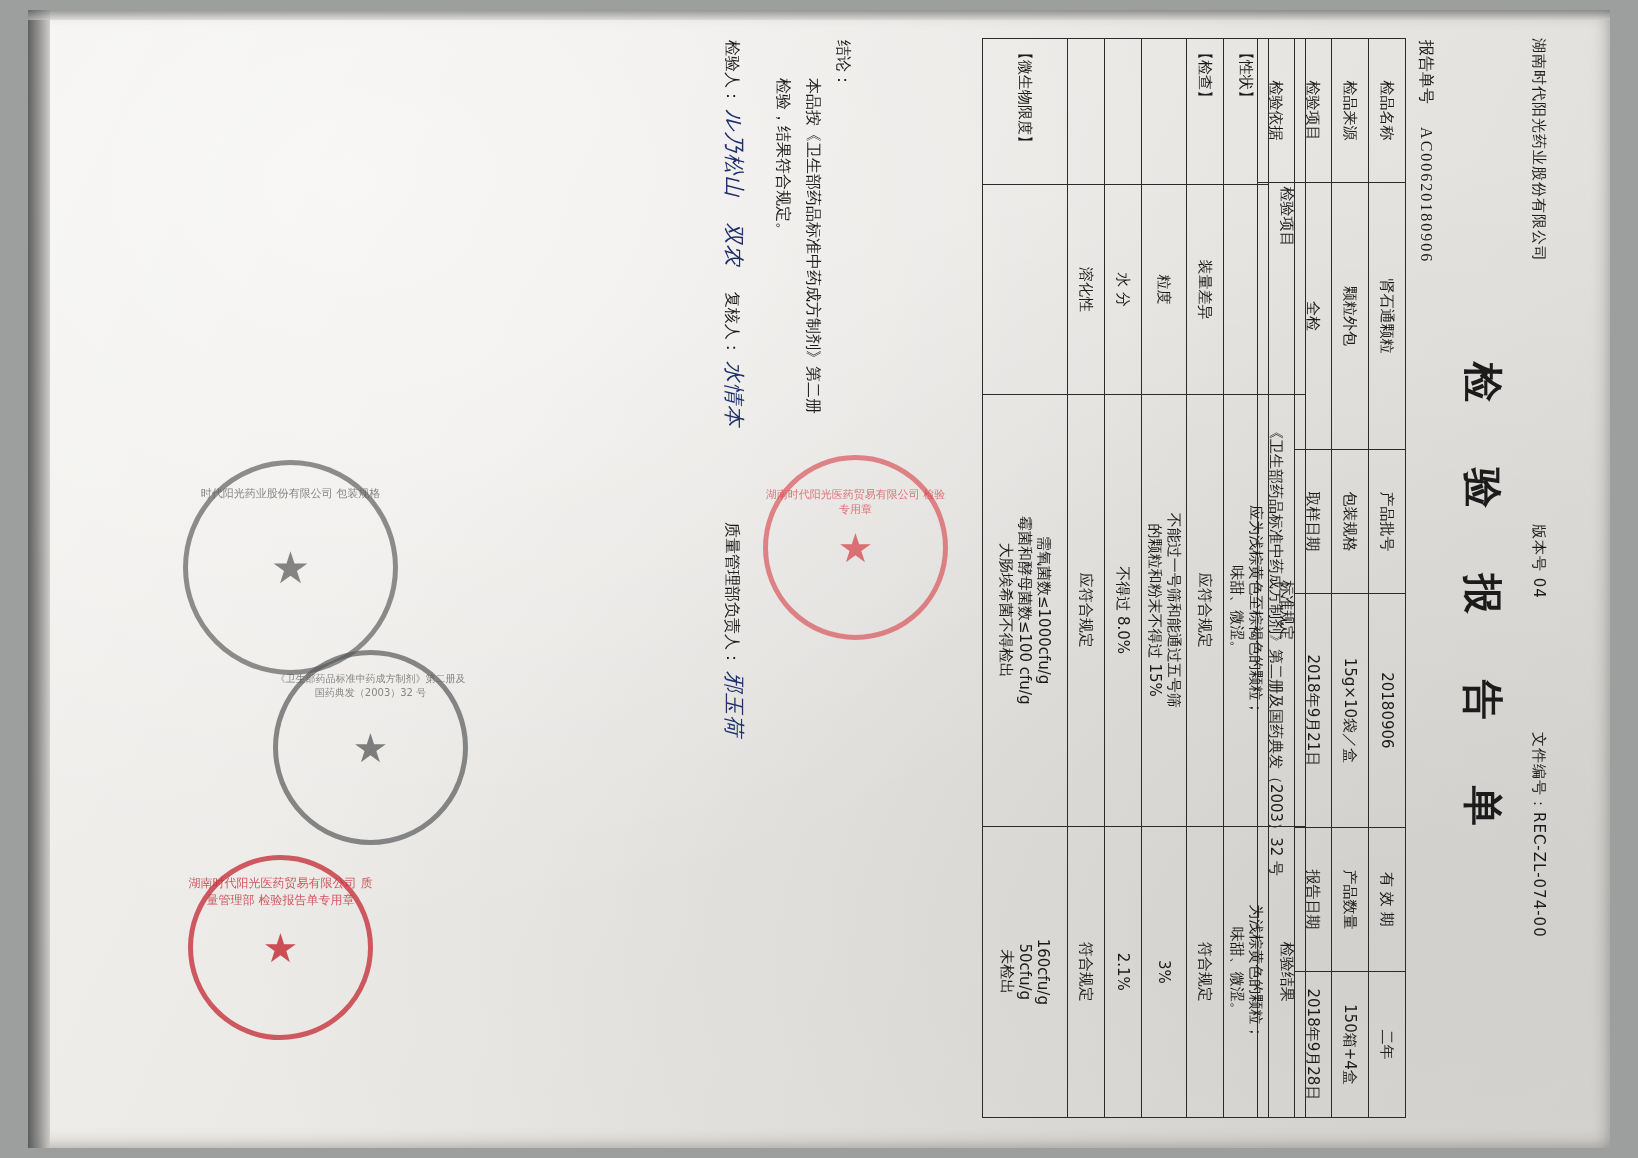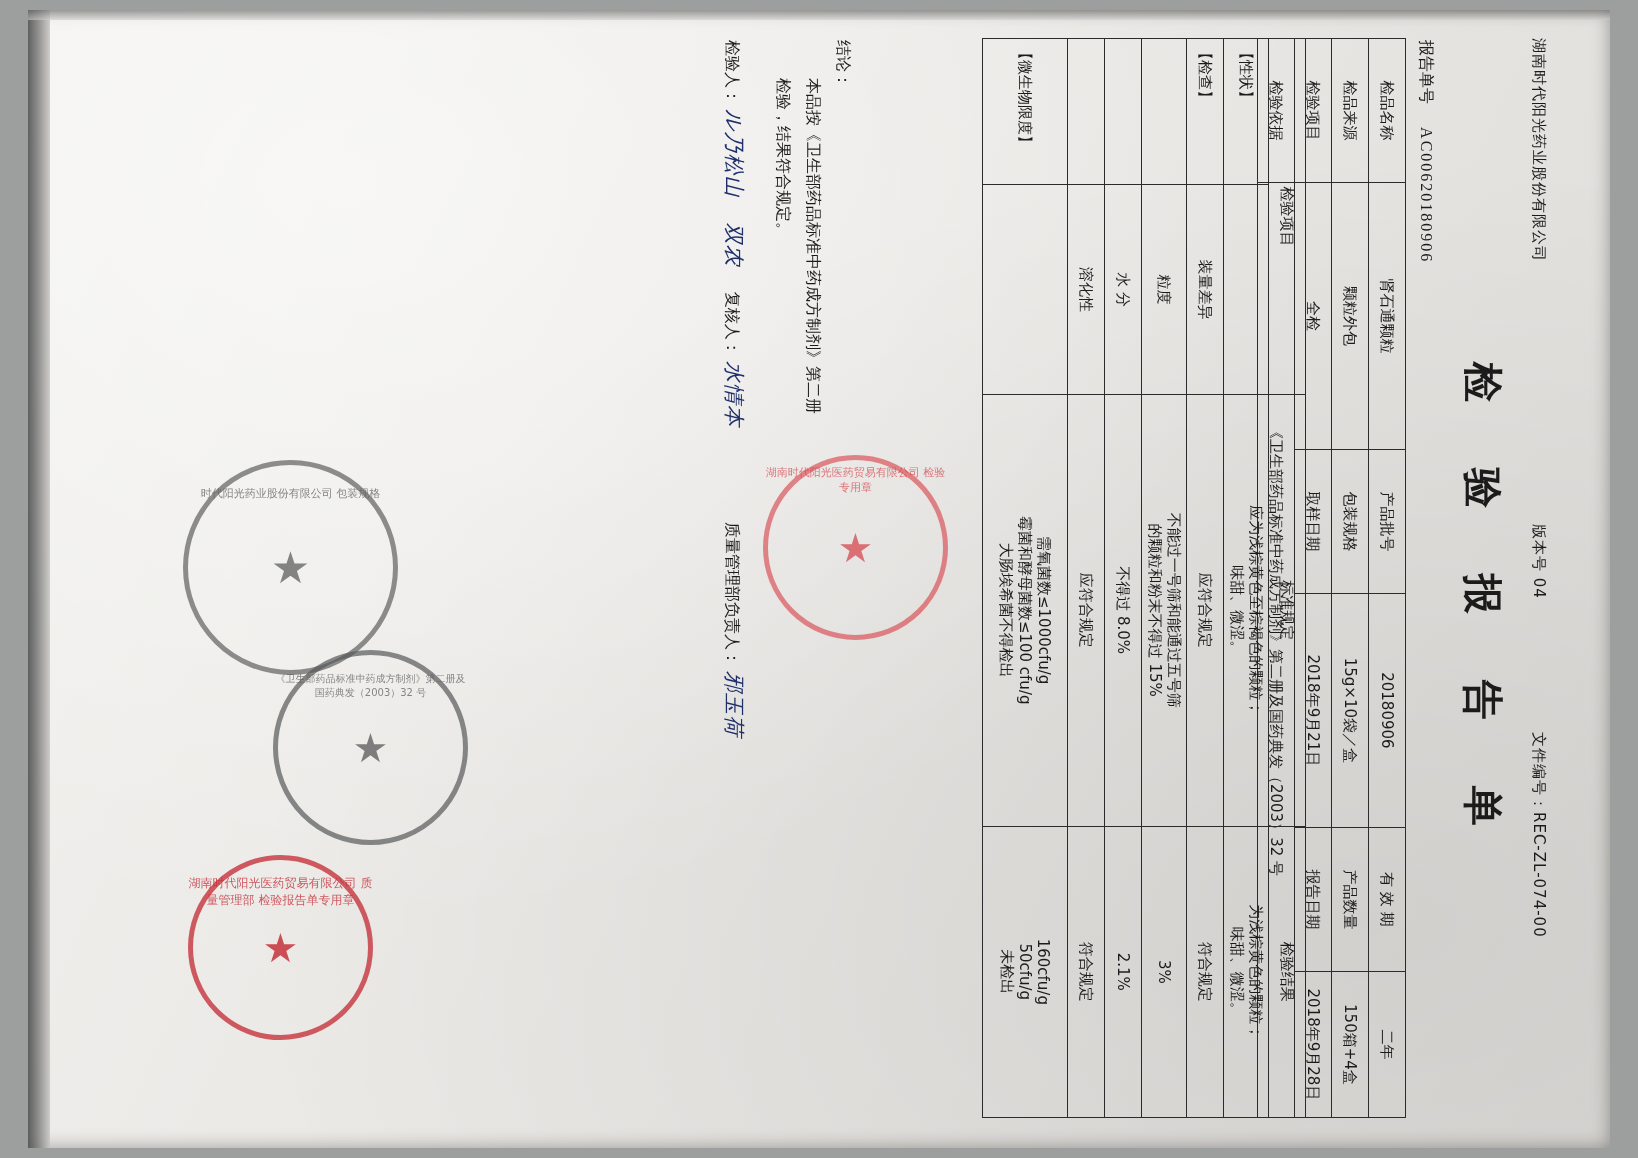--- a/index.html
+++ b/index.html
@@ -212,21 +212,21 @@
       <span class="hand">水情本</span>
       <span style="margin-left:90px">质量管理部负责人：</span>
       <span class="hand">邪玉荷</span>
     </div>
 
   </div>
 
   <div class="stamp" id="stamp-red1">
     <div class="ring"></div>
     <div class="star">★</div>
-    <div class="stamp-txt" style="top:10px;color:#d6424a;opacity:.7">湖南时代阳光医药贸易有限公司 检验专用章</div>
+    <div class="stamp-txt" style="top:32px;color:#d6424a;opacity:.7">湖南时代阳光医药贸易有限公司 检验专用章</div>
   </div>
   <div class="stamp" id="stamp-gray1">
     <div class="ring"></div>
     <div class="star">★</div>
     <div class="stamp-txt" style="top:26px;color:#5f5f5f;opacity:.75">时代阳光药业股份有限公司 包装规格</div>
   </div>
   <div class="stamp" id="stamp-gray2">
     <div class="ring"></div>
     <div class="star">★</div>
     <div class="stamp-txt" style="top:22px;color:#57585a;opacity:.7;font-size:10px">《卫生部药品标准中药成方制剂》第二册及国药典发（2003）32 号</div>

